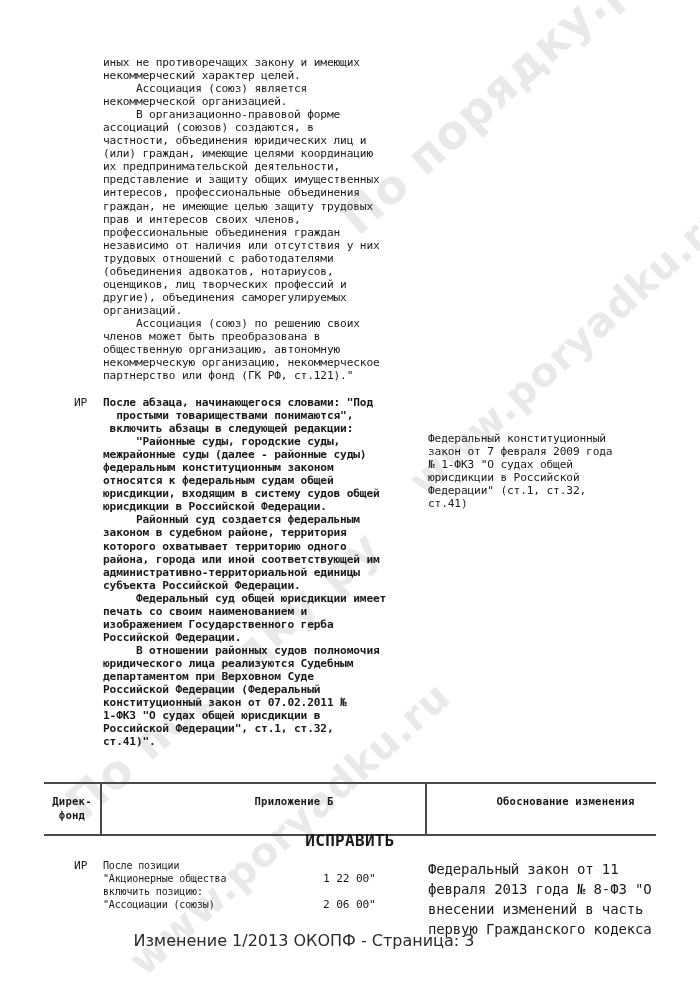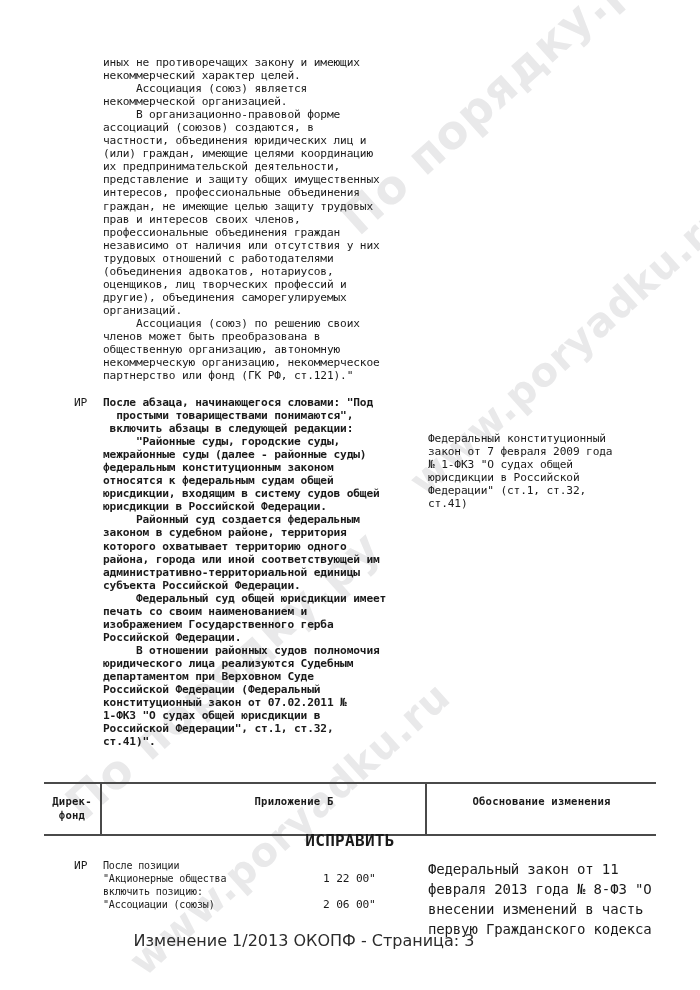--- a/index.html
+++ b/index.html
@@ -89,21 +89,21 @@
     position: absolute;
     font-size: 10.6px;
     font-weight: 700;
     line-height: 14px;
     text-align: center;
     letter-spacing: 0.2px;
     white-space: pre;
   }
   .th-directive { left: 0;     width: 56px;  top: 10px; }
   .th-appendix  { left: 58px;  width: 384px; top: 10px; }
-  .th-reason    { left: 383px; width: 229px; top: 10px; }
+  .th-reason    { left: 383px; width: 229px; top: 10px; padding-left: 24px; }
 
   .subhead {
     position: absolute;
     left: 44px;
     top: 831px;
     width: 612px;
     text-align: center;
     font-size: 16px;
     font-weight: 700;
     letter-spacing: 0.3px;

